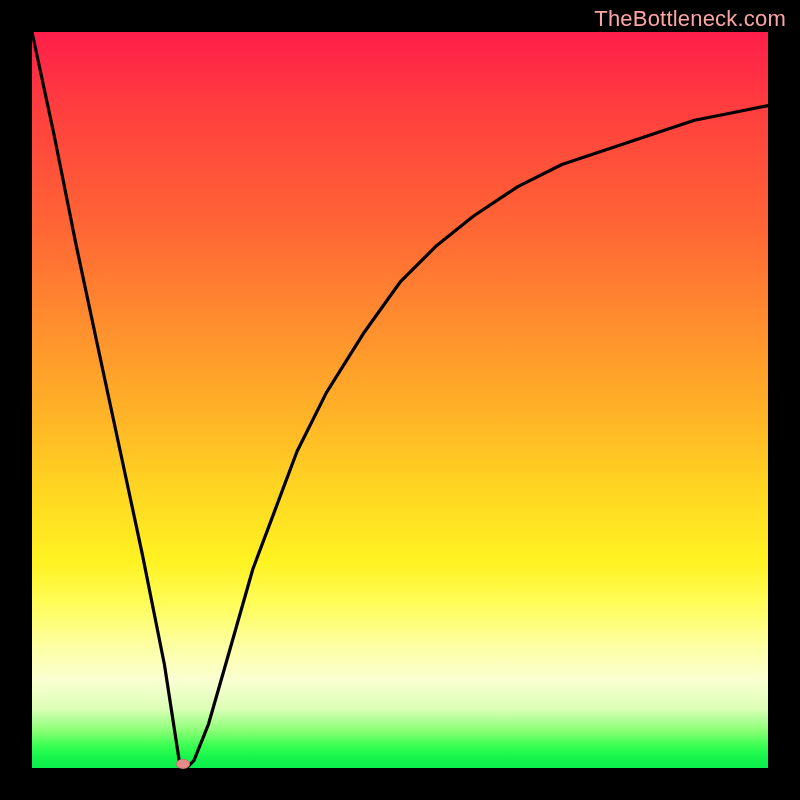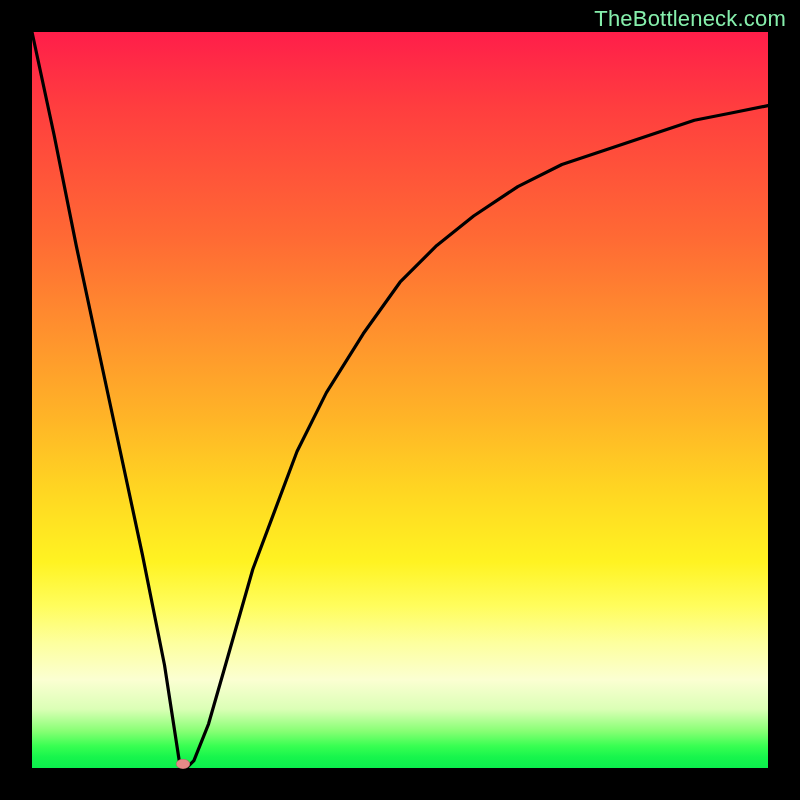--- a/index.html
+++ b/index.html
@@ -40,21 +40,21 @@
       #87ff74 95%,
       #39ff52 97%,
       #17f54c 98.5%,
       #0bee4d 100%
     );
   }
   .watermark {
     position: absolute;
     top: 6px;
     right: 14px;
-    color: #86efac;
+    color: #fca5a5;
     font-size: 22px;
     letter-spacing: 0.2px;
     font-weight: 400;
     user-select: none;
     text-align: right;
   }
   svg.curve {
     position: absolute;
     left: 0;
     top: 0;

